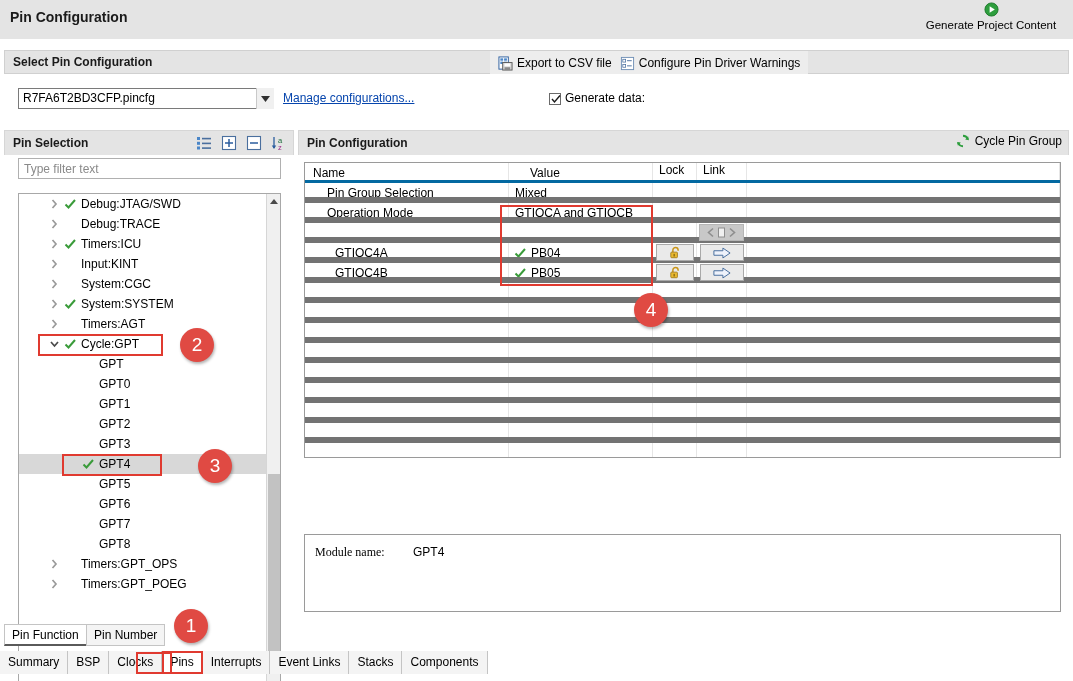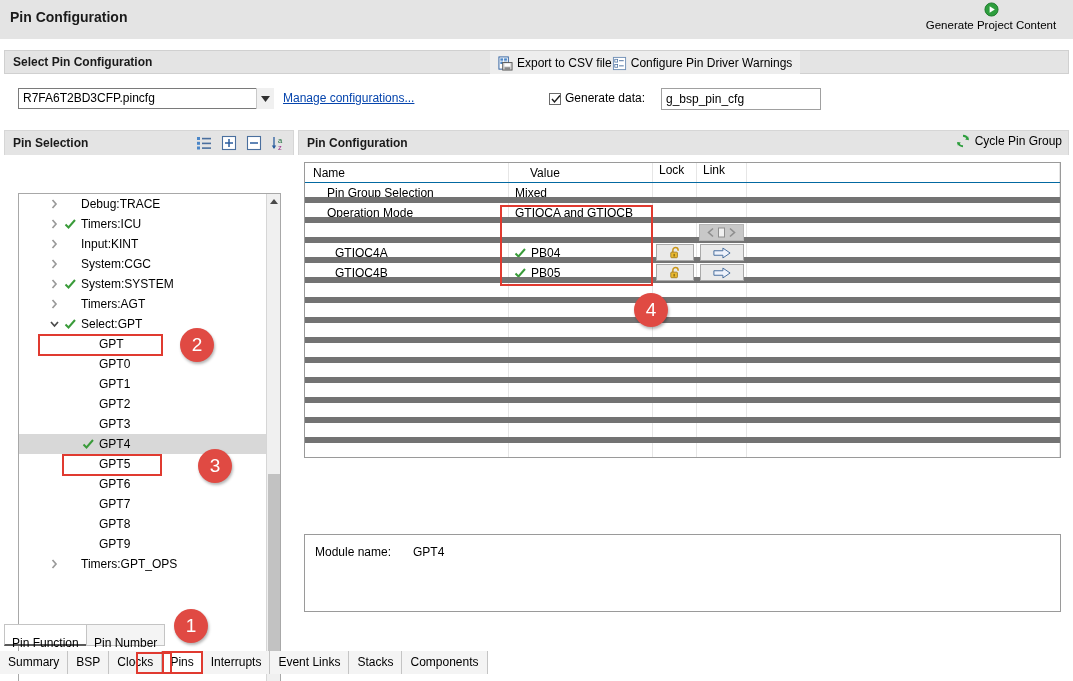--- a/index.html
+++ b/index.html
@@ -34,21 +34,21 @@
   .sec-hdr {
     position: absolute; left: 4px; top: 50px; width: 1065px; height: 24px;
     background: #e4e4e4; border: 1px solid #d0d0d0;
   }
   .sec-hdr-title {
     position: absolute; left: 8px; top: 4px;
     font-size: 12px; font-weight: bold; color: #1a1a1a;
   }
   .sec-toolbar {
     position: absolute; left: 485px; top: 0px; height: 24px;
-    display: flex; align-items: center; padding: 0 8px;
+    display: flex; align-items: center; gap: 8px; padding: 0 8px;
     background: #ededed;
   }
   .tb-item { display: flex; align-items: center; gap: 4px; cursor: pointer; white-space: nowrap; }
   .tb-item span.lbl { font-size: 12px; }
 
   .conf-row { position: absolute; left: 4px; top: 74px; width: 1065px; height: 46px; background: #fff; }
   .pincfg-select {
     position: absolute; left: 14px; top: 14px; width: 256px; height: 21px;
     border: 1px solid #7a7a7a; background: #fff;
     font-family: "Liberation Sans", sans-serif; font-size: 12px;
@@ -115,21 +115,21 @@
   .pr-hdr { position: absolute; left: 0; top: 0; width: 100%; height: 25px; background: #e4e4e4; border: 1px solid #d6d6d6; border-bottom: none; }
   .pr-hdr-title { position: absolute; left: 8px; top: 5px; font-size: 12px; font-weight: bold; color: #1a1a1a; }
   .cycle-btn { position: absolute; right: 6px; top: 3px; display: flex; align-items: center; gap: 5px; cursor: pointer; }
   .cycle-btn .lbl { font-size: 12px; }
 
   .tbl {
     position: absolute; left: 6px; top: 32px; width: 757px; height: 296px;
     border: 1px solid #9a9a9a; background: #fff; overflow: hidden;
   }
   .trow { position: relative; height: 20px; width: 100%; border-bottom: 6px solid #737373; }
-  .trow.hdr { border-bottom: 1px solid #0369a1; text-decoration: underline; }
+  .trow.hdr { border-bottom: 3px solid #0369a1; text-decoration: underline; }
   .cellName { position: absolute; left: 0; top: 0; width: 204px; height: 100%; line-height: 20px; font-size: 12px; border-right: 1px solid #e6e6e6; overflow: hidden; }
   .cellVal  { position: absolute; left: 204px; top: 0; width: 144px; height: 100%; line-height: 20px; font-size: 12px; border-right: 1px solid #e6e6e6; overflow: hidden; }
   .cellLock { position: absolute; left: 348px; top: 0; width: 44px; height: 100%; border-right: 1px solid #e6e6e6; }
   .cellLink { position: absolute; left: 392px; top: 0; width: 50px; height: 100%; border-right: 1px solid #e6e6e6; }
   .cellRest { position: absolute; left: 442px; top: 0; right: 0; height: 100%; border-right: 1px solid #e6e6e6; }
 
   .btn-cell {
     position: absolute; left: 3px; top: 1px; width: 38px; height: 17px;
     background: #eaeaea; border: 1px solid #a9a9a9;
     display: flex; align-items: center; justify-content: center; cursor: pointer;
@@ -138,28 +138,28 @@
   .navbtn {
     position: absolute; left: 2px; top: 1px; width: 45px; height: 17px;
     background: #c8c8c8; border: 1px solid #b5b5b5;
     display: flex; align-items: center; justify-content: center; gap: 1px;
   }
 
   .modbox {
     position: absolute; left: 6px; top: 404px; width: 757px; height: 78px;
     border: 1px solid #9a9a9a; background: #fff;
   }
-  .modlabel { position: absolute; left: 10px; top: 10px; font-size: 12px; }
+  .modlabel { position: absolute; left: 10px; top: 10px; font-size: 12px; font-family: Liberation Serif, serif; }
   .modval { position: absolute; left: 108px; top: 10px; font-size: 12px; }
 
   
   .subtabs { position: absolute; left: 0px; top: 624px; width: 1073px; height: 24px; }
   .subtab {
     position: absolute; top: 0; height: 22px; line-height: 21px;
-    padding: 8px 7px; font-size: 12px; cursor: pointer; border: 1px solid #c4c4c4;
+    padding: 0 7px; font-size: 12px; cursor: pointer; border: 1px solid #c4c4c4;
     background: #f4f4f4; color: #000;
   }
   .subtab.active { background: #ffffff; border-bottom: 2px solid #5a5a5a; font-weight: normal; }
 
   .maintabs {
     position: absolute; left: 0px; top: 651px; width: 1073px; height: 24px;
     display: flex; align-items: stretch;
   }
   .mtab {
     height: 23px; line-height: 22px; padding: 0 8px; font-size: 12px;
@@ -230,21 +230,20 @@
           <polygon points="0,0 9,0 4.5,6" fill="#303030"></polygon>
         </svg>
     </div>
     <div class="manage-link">Manage configurations...</div>
     <div class="gen-check">
       <svg width="12" height="12" viewBox="0 0 12 12">
         <polyline points="2,6 4.5,9 10,2.5" fill="none" stroke="#1a1a1a" stroke-width="1.4"></polyline>
       </svg>
     </div>
     <div class="gen-label">Generate data:</div>
-    <input class="gen-input" type="text" value="g_bsp_pin_cfg" style="">
   </div>
 
   <div class="panel-left">
     <div class="panel-hdr">
       <div class="panel-hdr-title">Pin Selection</div>
       <div class="panel-hdr-tools">
         <svg class="ptool" viewBox="0 0 16 16">
           <rect x="1" y="2" width="3" height="3" fill="#4a86c8"></rect>
             <rect x="6" y="2.8" width="9" height="1.6" fill="#4a6f9e"></rect>
           <rect x="1" y="6.8" width="3" height="3" fill="#4a86c8"></rect>
@@ -263,73 +262,85 @@
         </svg>
         <svg class="ptool" viewBox="0 0 16 16">
           <line x1="3" y1="2" x2="3" y2="13" stroke="#2a5d9e" stroke-width="1.3"></line>
           <polygon points="0.8,10.5 5.2,10.5 3,14" fill="#2a5d9e"></polygon>
           <text x="7" y="7.5" font-family="Liberation Sans, sans-serif" font-size="7.5" fill="#1a6b3a">a</text>
           <text x="7" y="14.5" font-family="Liberation Sans, sans-serif" font-size="7.5" fill="#9b2d8a">z</text>
         </svg>
       </div>
     </div>
 
+    <div class="filter-wrap">
+      <input class="filter-input" type="text" placeholder="Type filter text" style="">
+    </div>
 
     <div class="tree-box">
       <div class="tree-inner" id="tree-inner">
           <div class="tree-row">
             <span class="tw-arrow" style="left:30px"><svg width="11" height="20" viewBox="0 0 11 20">
                 <polyline points="3.5,6 7,10 3.5,14" fill="none" stroke="#9a9a9a" stroke-width="1.7"></polyline>
               </svg></span>
-            <span class="tw-label" style="left:62px">Debug:TRACE</span>
-          </div>
-          <div class="tree-row">
-            <span class="tw-arrow" style="left:30px"><svg width="11" height="20" viewBox="0 0 11 20">
-                <polyline points="3.5,6 7,10 3.5,14" fill="none" stroke="#9a9a9a" stroke-width="1.7"></polyline>
-              </svg></span>
             <span class="tw-check" style="left:45px"><svg width="13" height="20" viewBox="0 0 13 20">
                 <polyline points="1.5,10.5 4.5,13.5 11,6" fill="none" stroke="#3a9b3a" stroke-width="2"></polyline>
               </svg></span>
-            <span class="tw-label" style="left:62px">Timers:ICU</span>
-          </div>
-          <div class="tree-row">
-            <span class="tw-arrow" style="left:30px"><svg width="11" height="20" viewBox="0 0 11 20">
-                <polyline points="3.5,6 7,10 3.5,14" fill="none" stroke="#9a9a9a" stroke-width="1.7"></polyline>
-              </svg></span>
-            <span class="tw-label" style="left:62px">Input:KINT</span>
-          </div>
-          <div class="tree-row">
-            <span class="tw-arrow" style="left:30px"><svg width="11" height="20" viewBox="0 0 11 20">
-                <polyline points="3.5,6 7,10 3.5,14" fill="none" stroke="#9a9a9a" stroke-width="1.7"></polyline>
-              </svg></span>
-            <span class="tw-label" style="left:62px">System:CGC</span>
+            <span class="tw-label" style="left:62px">Debug:JTAG/SWD</span>
+          </div>
+          <div class="tree-row">
+            <span class="tw-arrow" style="left:30px"><svg width="11" height="20" viewBox="0 0 11 20">
+                <polyline points="3.5,6 7,10 3.5,14" fill="none" stroke="#9a9a9a" stroke-width="1.7"></polyline>
+              </svg></span>
+            <span class="tw-label" style="left:62px">Debug:TRACE</span>
           </div>
           <div class="tree-row">
             <span class="tw-arrow" style="left:30px"><svg width="11" height="20" viewBox="0 0 11 20">
                 <polyline points="3.5,6 7,10 3.5,14" fill="none" stroke="#9a9a9a" stroke-width="1.7"></polyline>
               </svg></span>
             <span class="tw-check" style="left:45px"><svg width="13" height="20" viewBox="0 0 13 20">
                 <polyline points="1.5,10.5 4.5,13.5 11,6" fill="none" stroke="#3a9b3a" stroke-width="2"></polyline>
               </svg></span>
-            <span class="tw-label" style="left:62px">System:SYSTEM</span>
-          </div>
-          <div class="tree-row">
-            <span class="tw-arrow" style="left:30px"><svg width="11" height="20" viewBox="0 0 11 20">
-                <polyline points="3.5,6 7,10 3.5,14" fill="none" stroke="#9a9a9a" stroke-width="1.7"></polyline>
-              </svg></span>
-            <span class="tw-label" style="left:62px">Timers:AGT</span>
-          </div>
-          <div class="tree-row">
-            <span class="tw-arrow" style="left:30px"><svg width="11" height="20" viewBox="0 0 11 20">
-                <polyline points="2,8 5.5,12 9,8" fill="none" stroke="#4a4a4a" stroke-width="1.7"></polyline>
+            <span class="tw-label" style="left:62px">Timers:ICU</span>
+          </div>
+          <div class="tree-row">
+            <span class="tw-arrow" style="left:30px"><svg width="11" height="20" viewBox="0 0 11 20">
+                <polyline points="3.5,6 7,10 3.5,14" fill="none" stroke="#9a9a9a" stroke-width="1.7"></polyline>
+              </svg></span>
+            <span class="tw-label" style="left:62px">Input:KINT</span>
+          </div>
+          <div class="tree-row">
+            <span class="tw-arrow" style="left:30px"><svg width="11" height="20" viewBox="0 0 11 20">
+                <polyline points="3.5,6 7,10 3.5,14" fill="none" stroke="#9a9a9a" stroke-width="1.7"></polyline>
+              </svg></span>
+            <span class="tw-label" style="left:62px">System:CGC</span>
+          </div>
+          <div class="tree-row">
+            <span class="tw-arrow" style="left:30px"><svg width="11" height="20" viewBox="0 0 11 20">
+                <polyline points="3.5,6 7,10 3.5,14" fill="none" stroke="#9a9a9a" stroke-width="1.7"></polyline>
               </svg></span>
             <span class="tw-check" style="left:45px"><svg width="13" height="20" viewBox="0 0 13 20">
                 <polyline points="1.5,10.5 4.5,13.5 11,6" fill="none" stroke="#3a9b3a" stroke-width="2"></polyline>
               </svg></span>
-            <span class="tw-label" style="left:62px">Select:GPT</span>
+            <span class="tw-label" style="left:62px">System:SYSTEM</span>
+          </div>
+          <div class="tree-row">
+            <span class="tw-arrow" style="left:30px"><svg width="11" height="20" viewBox="0 0 11 20">
+                <polyline points="3.5,6 7,10 3.5,14" fill="none" stroke="#9a9a9a" stroke-width="1.7"></polyline>
+              </svg></span>
+            <span class="tw-label" style="left:62px">Timers:AGT</span>
+          </div>
+          <div class="tree-row">
+            <span class="tw-arrow" style="left:30px"><svg width="11" height="20" viewBox="0 0 11 20">
+                <polyline points="2,8 5.5,12 9,8" fill="none" stroke="#4a4a4a" stroke-width="1.7"></polyline>
+              </svg></span>
+            <span class="tw-check" style="left:45px"><svg width="13" height="20" viewBox="0 0 13 20">
+                <polyline points="1.5,10.5 4.5,13.5 11,6" fill="none" stroke="#3a9b3a" stroke-width="2"></polyline>
+              </svg></span>
+            <span class="tw-label" style="left:62px">Cycle:GPT</span>
           </div>
           <div class="tree-row">
             <span class="tw-label" style="left:80px">GPT</span>
           </div>
           <div class="tree-row">
             <span class="tw-label" style="left:80px">GPT0</span>
           </div>
           <div class="tree-row">
             <span class="tw-label" style="left:80px">GPT1</span>
           </div>
@@ -351,27 +362,30 @@
           <div class="tree-row">
             <span class="tw-label" style="left:80px">GPT6</span>
           </div>
           <div class="tree-row">
             <span class="tw-label" style="left:80px">GPT7</span>
           </div>
           <div class="tree-row">
             <span class="tw-label" style="left:80px">GPT8</span>
           </div>
           <div class="tree-row">
-            <span class="tw-label" style="left:80px">GPT9</span>
-          </div>
-          <div class="tree-row">
             <span class="tw-arrow" style="left:30px"><svg width="11" height="20" viewBox="0 0 11 20">
                 <polyline points="3.5,6 7,10 3.5,14" fill="none" stroke="#9a9a9a" stroke-width="1.7"></polyline>
               </svg></span>
             <span class="tw-label" style="left:62px">Timers:GPT_OPS</span>
+          </div>
+          <div class="tree-row">
+            <span class="tw-arrow" style="left:30px"><svg width="11" height="20" viewBox="0 0 11 20">
+                <polyline points="3.5,6 7,10 3.5,14" fill="none" stroke="#9a9a9a" stroke-width="1.7"></polyline>
+              </svg></span>
+            <span class="tw-label" style="left:62px">Timers:GPT_POEG</span>
           </div>
         </div>
       <div class="tree-sb">
         <div class="sb-up">
           <svg width="8" height="5" viewBox="0 0 8 5">
               <polygon points="4,0 8,5 0,5" fill="#4a4a4a"></polygon>
             </svg>
         </div>
         <div class="sb-thumb" id="sb-thumb" style="top: 280px; height: 196px;"></div>
 

